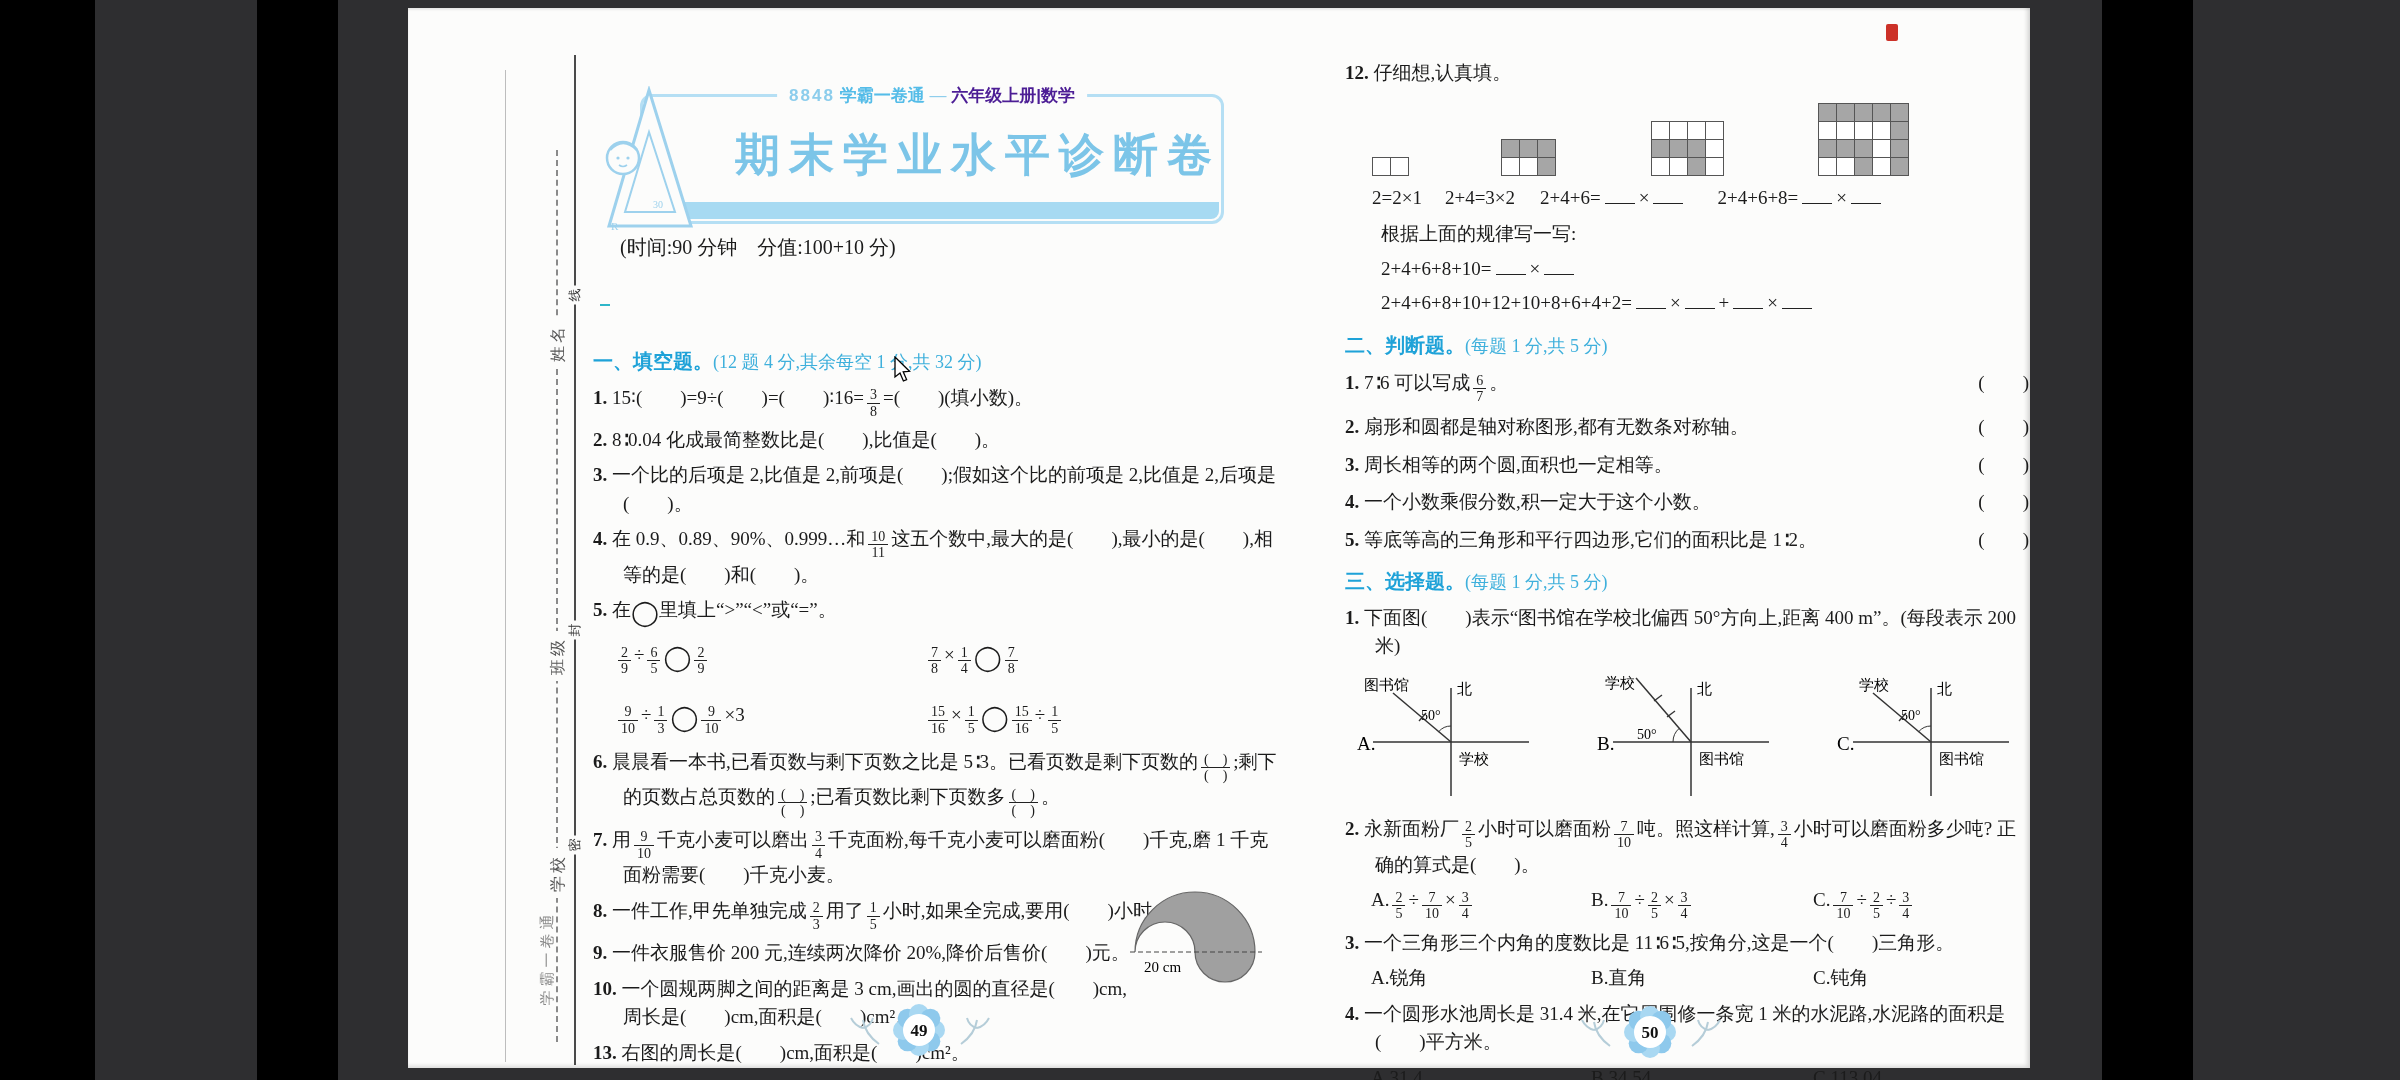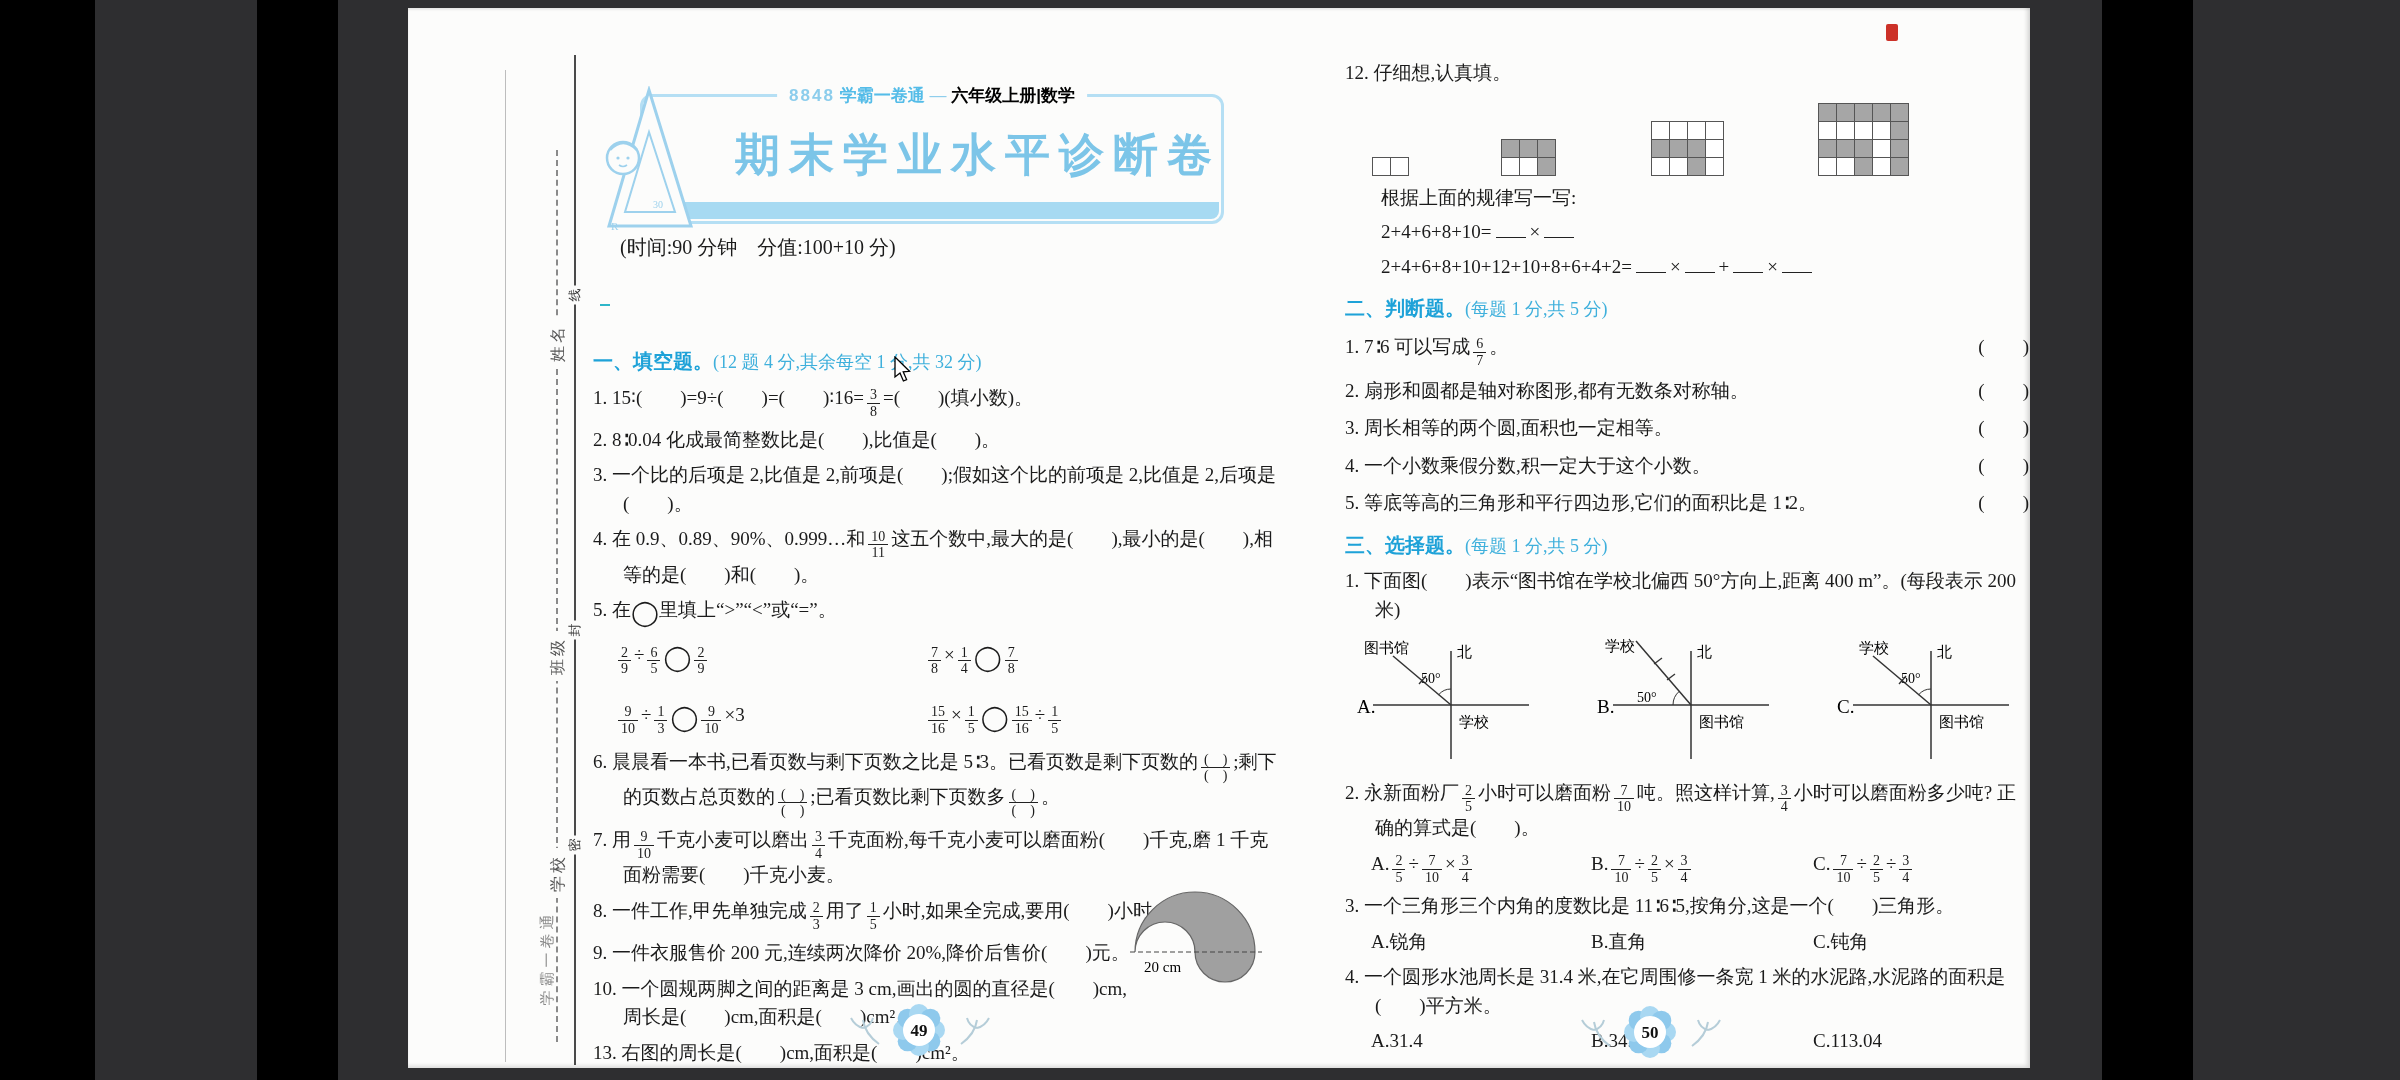--- a/index.html
+++ b/index.html
@@ -20,41 +20,41 @@
           font-size:15px;color:#8a8a8a;letter-spacing:4px}
   .cyantick{position:absolute;width:10px;height:2px;background:#2fb6c9}
   
   #banner{position:absolute;left:232px;top:86px;width:578px;height:124px;
           border:3px solid #b5dff4;border-radius:12px}
   #tagline{position:absolute;top:-13px;left:50%;transform:translateX(-50%);background:#fcfcfb;
            padding:0 12px;white-space:nowrap;font-family:"Liberation Sans",sans-serif;font-size:17px}
   #tagline .t8848{color:#8ccdec;font-weight:bold;letter-spacing:2px}
   #tagline .tbrand{color:#54bce8;font-weight:bold}
   #tagline .tdash{color:#8ccdec}
-  #tagline .ted{color:#000000;font-weight:bold}
+  #tagline .ted{color:#4c1d95;font-weight:bold}
   #main-title{position:absolute;top:28px;left:0;right:0;text-align:right;
               font-family:"Liberation Sans",sans-serif;font-size:45px;font-weight:bold;
               color:#7cc5e8;letter-spacing:9px}
   #bannerbar{position:absolute;left:2px;right:2px;bottom:2px;height:17px;background:#a7daf2;
              border-radius:0 0 8px 8px}
   #kid-illu{position:absolute;left:195px;top:78px}
   
   #meta-line{position:absolute;left:212px;top:226px;width:605px;font-size:20px}
   #score-table{position:absolute;left:212px;top:260px;border-collapse:collapse;table-layout:fixed}
   #score-table td{border:1.5px solid #222;text-align:center;font-size:19px}
   #score-table tr:first-child td{background:#c3e5f4;color:#3a6a92;height:30px}
   #score-table tr:last-child td{height:34px;background:#fff}
   
   .flowcol{position:absolute;width:684px;font-size:19px;line-height:1.5}
   #l-col{left:185px;top:338px}
   #r-col{left:937px;top:44px}
   .sec-t{font-family:"Liberation Sans",sans-serif;font-weight:bold;font-size:20px;color:#1ea2d8}
   .sec-n{color:#3fb0dc;font-size:18px}
   .q{margin:7px 0;padding-left:30px;text-indent:-30px}
-  .qn{font-weight:normal}
+  .qn{font-weight:bold}
   .narrow{width:520px}
   .frac{display:inline-block;vertical-align:-12px;text-align:center;line-height:1.1;
         font-size:14px;margin:0 3px;text-indent:0}
   .frac .n{display:block;padding:0 3px}
   .frac .d{display:block;border-top:1.4px solid #222;padding:0 3px}
   .bigo{font-size:25px;line-height:1;vertical-align:-5px;font-family:"DejaVu Sans",sans-serif}
   .blank{display:inline-block;width:30px;height:14px;border-bottom:1.6px solid #222;margin:0 4px}
   .cmp-grid{display:grid;grid-template-columns:310px auto;row-gap:24px;margin:16px 0 12px 22px}
   .jq{position:relative;padding-right:100px;margin:9px 0}
   .jq .brk{position:absolute;right:0;top:0;text-indent:0}
@@ -230,20 +230,26 @@
             <tr>
               <td class="g0"></td>
               <td class="g0"></td>
               <td class="g1"></td>
               <td class="g0"></td>
               <td class="g1"></td>
             </tr>
           </tbody>
         </table>
       </div>
+    <div id="eqrow">
+        <div style="margin-left: 27px;">2=2×1</div>
+        <div style="margin-left: 23px;">2+4=3×2</div>
+        <div style="margin-left: 25px;">2+4+6=<span class="blank"></span>×<span class="blank"></span></div>
+        <div style="margin-left: 30px;">2+4+6+8=<span class="blank"></span>×<span class="blank"></span></div>
+      </div>
     <div id="rule-intro">根据上面的规律写一写:</div>
     <div id="rulelines">
         <div>2+4+6+8+10=<span class="blank"></span>×<span class="blank"></span></div>
         <div>2+4+6+8+10+12+10+8+6+4+2=<span class="blank"></span>×<span class="blank"></span>+<span class="blank"></span>×<span class="blank"></span></div>
       </div>
 
     <div id="sec2">
       <span class="sec-t">二、判断题。</span><span class="sec-n">(每题 1 分,共 5 分)</span>
     </div>
     <div id="judge">

